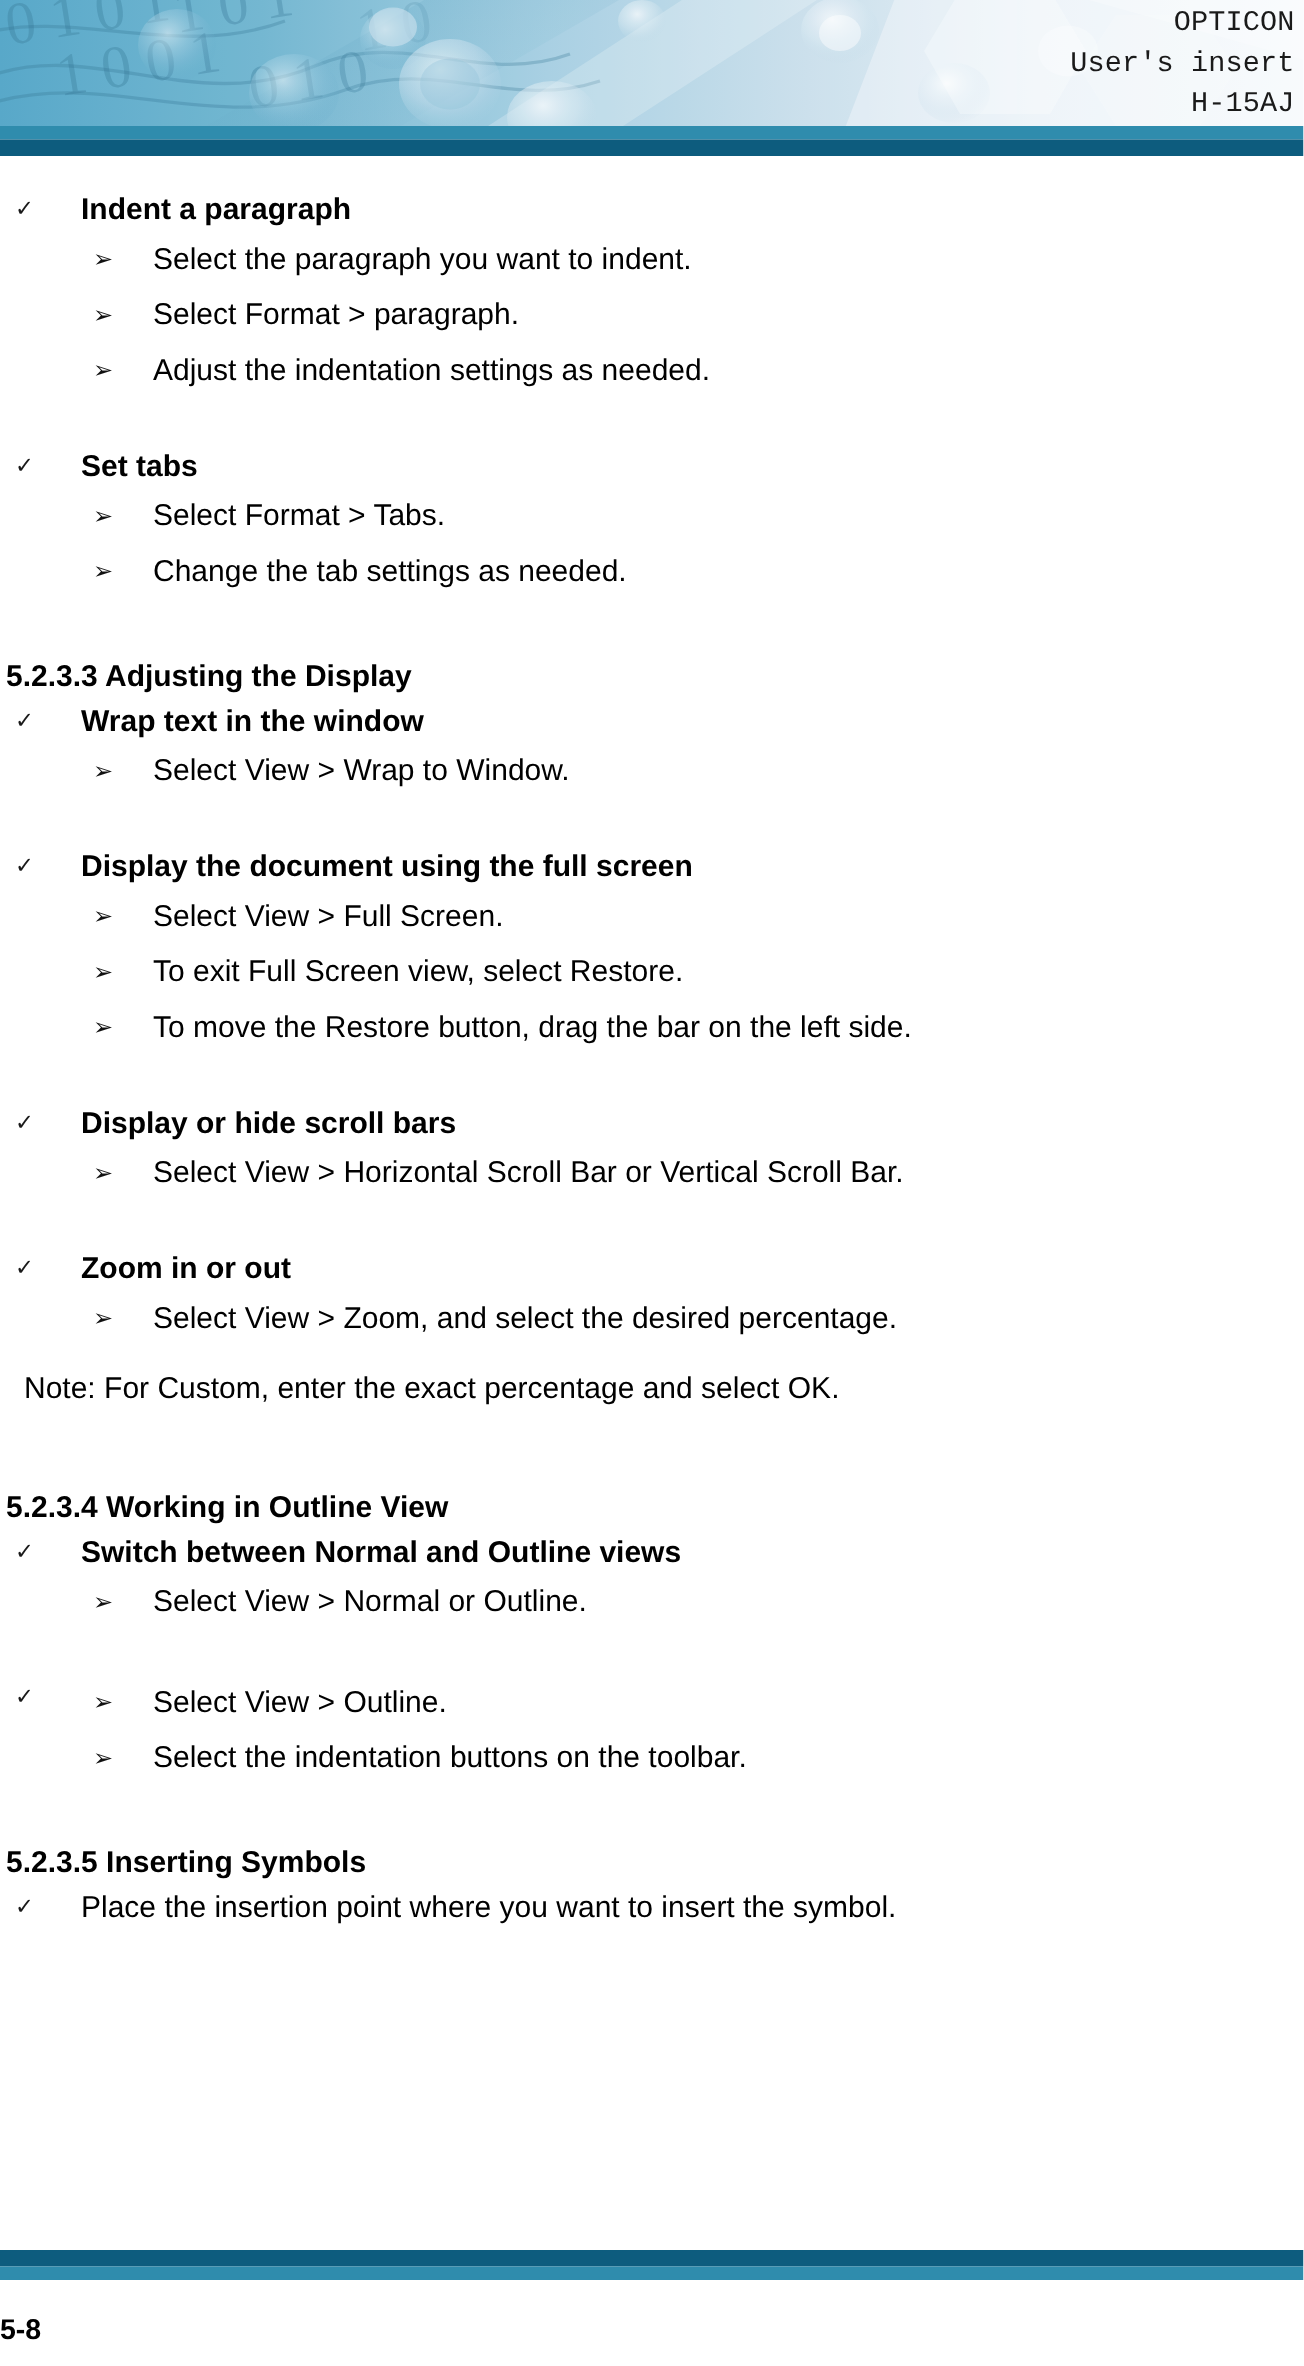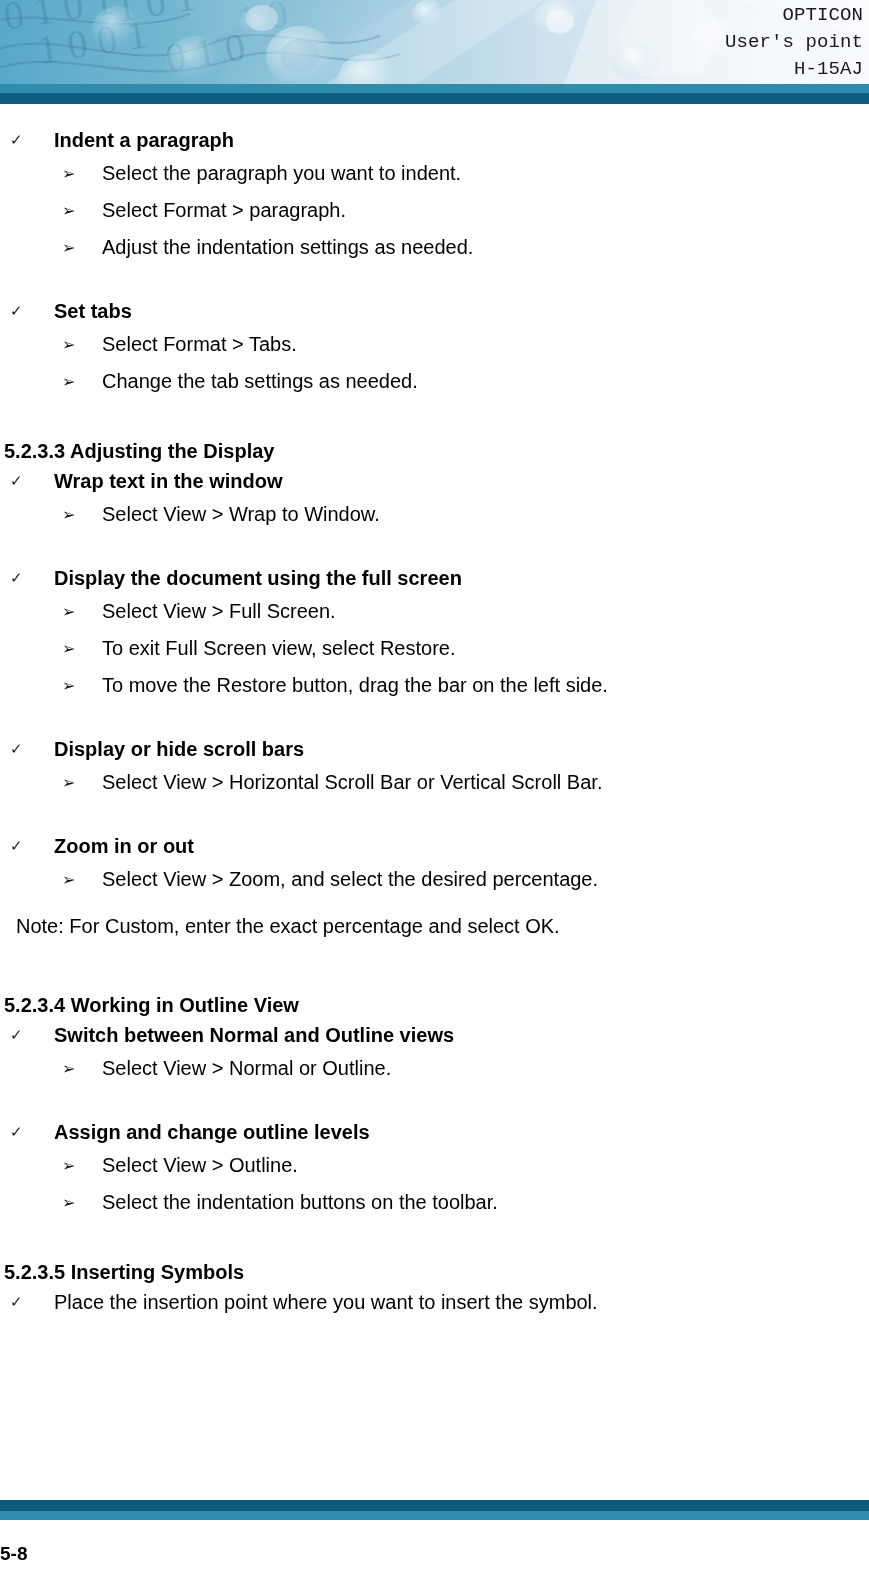--- a/index.html
+++ b/index.html
@@ -240,21 +240,21 @@
       </g>
       <rect x="0" y="0" width="869" height="84" fill="#ffffff" opacity="0.04"></rect>
     </svg>
   </div>
 
   <div class="bar-light header-bar-light"></div>
   <div class="bar-dark header-bar-dark"></div>
 
   <div class="header-titles">
     <div>OPTICON</div>
-    <div>User's point</div>
+    <div>User's insert</div>
     <div>H-15AJ</div>
   </div>
 </div>
 
 <div class="content">
 
   <div class="gap-md"></div>
 
   <div class="l1">
     <span class="bullet-check">✓</span>
@@ -356,21 +356,20 @@
   </div>
   <div class="l2">
     <span class="bullet-arrow">➢</span>
     <span>Select </span><b>View &gt; Normal</b><span> or </span><b>Outline</b><span>.</span>
   </div>
 
   <div class="gap-lg"></div>
 
   <div class="l1">
     <span class="bullet-check">✓</span>
-    <span>Assign and change outline levels</span>
   </div>
   <div class="l2">
     <span class="bullet-arrow">➢</span>
     <span>Select </span><b>View &gt; Outline</b><span>.</span>
   </div>
   <div class="l2">
     <span class="bullet-arrow">➢</span>
     <span>Select the indentation buttons on the toolbar.</span>
   </div>
 

